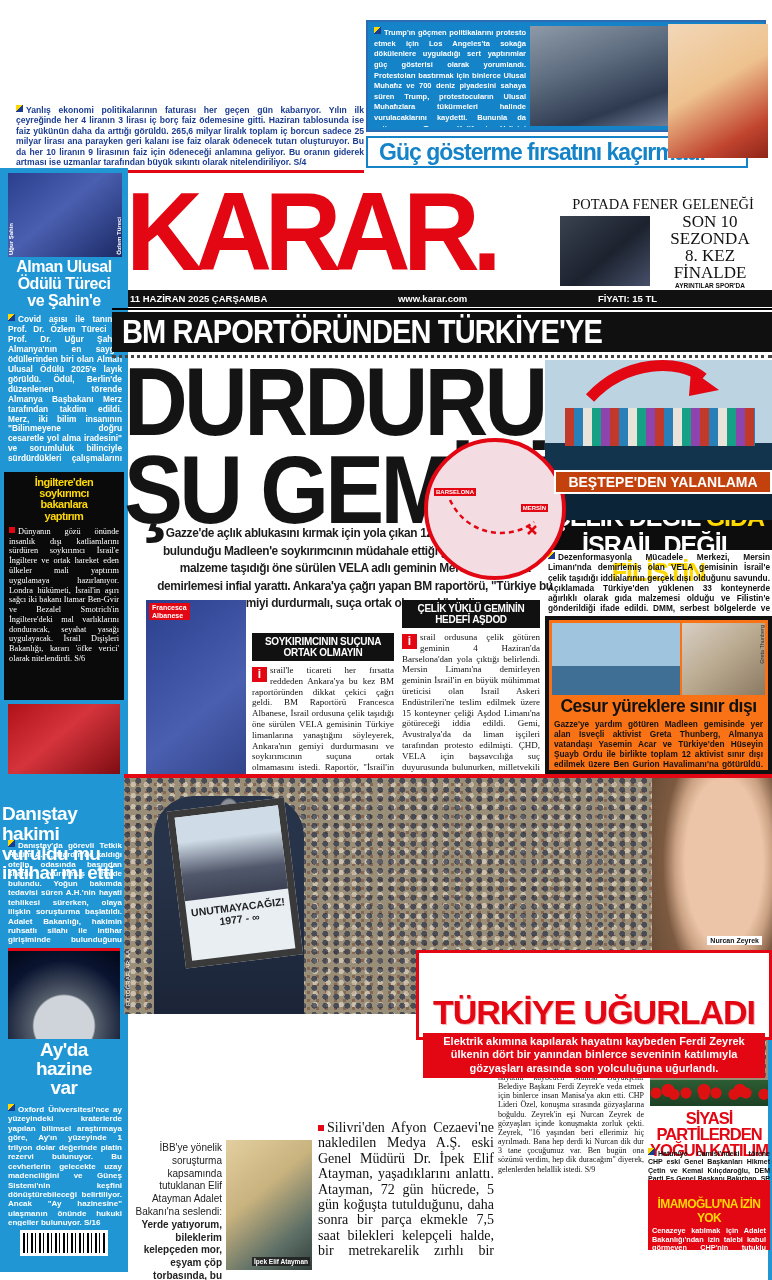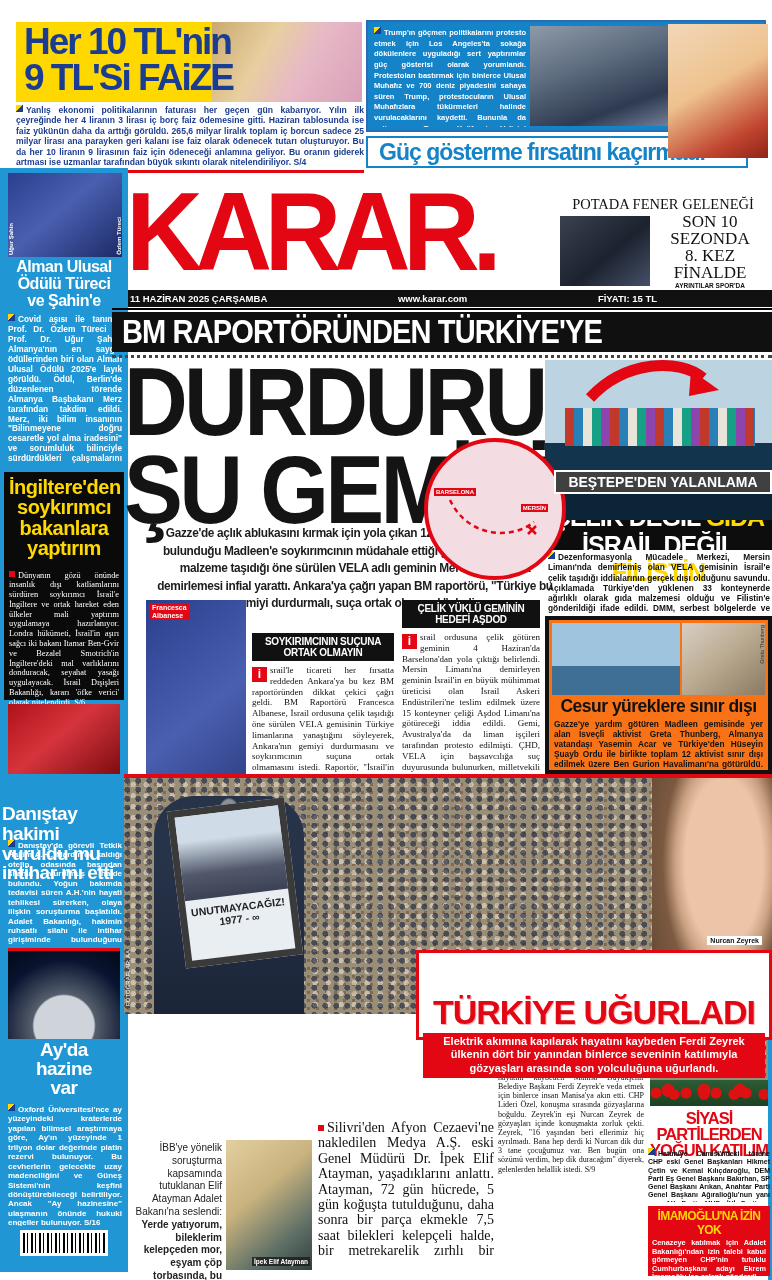--- a/index.html
+++ b/index.html
@@ -32,27 +32,20 @@
     radial-gradient(circle at 70% 60%,rgba(242,232,212,.55) 0 22%,transparent 25%),
     radial-gradient(circle at 50% 80%,rgba(122,62,42,.5) 0 20%,transparent 23%);
     background-size:11px 9px,13px 11px,9px 8px;}
   .barcode{background:repeating-linear-gradient(90deg,#000 0 2px,#fff 2px 4px,#000 4px 5px,#fff 5px 8px);}
 </style>
 </head>
 <body>
 
 <div id="page">
 
-  <div class="abs" style="left:16px;top:22px;width:346px;height:80px;background:#ffd800;">
-    <div class="abs ph-money" style="right:0;top:0;width:150px;height:80px;"></div>
-    <div class="abs" style="left:8px;top:2px;width:250px;color:#1b3d91;font-weight:bold;font-size:37px;line-height:0.98;letter-spacing:-2px;">
-      <div>Her 10 TL'nin</div>
-      <div>9 TL'Si FAiZE</div>
-    </div>
-  </div>
   <div class="abs just" style="left:16px;top:105px;width:348px;height:62px;color:#1b3d91;font-weight:bold;font-size:8.6px;line-height:1.22;overflow:hidden;">
     <span class="bullet"></span><span>Yanlış ekonomi politikalarının faturası her geçen gün kabarıyor. Yılın ilk çeyreğinde her 4 liranın 3 lirası iç borç faiz ödemesine gitti. Haziran tablosunda ise faiz yükünün daha da arttığı görüldü. 265,6 milyar liralık toplam iç borcun sadece 25 milyar lirası ana parayken geri kalanı ise faiz olarak ödenecek tutarı oluşturuyor. Bu da her 10 liranın 9 lirasının faiz için ödeneceği anlamına geliyor. Bu oranın giderek artması ise uzmanlar tarafından büyük sıkıntı olarak nitelendiriliyor. S/4</span>
   </div>
   <div class="abs" style="left:16px;top:170px;width:348px;height:3px;background:#e30613;"></div>
 
   <div class="abs" style="left:366px;top:20px;width:400px;height:112px;background:#1583c8;border:2px solid #2b6cb3;box-sizing:border-box;">
     <div class="abs just" style="left:6px;top:5px;width:152px;height:100px;color:#fff;font-weight:bold;font-size:7.5px;line-height:1.42;overflow:hidden;">
       <span class="bullet"></span><span>Trump'ın göçmen politikalarını protesto etmek için Los Angeles'ta sokağa dökülenlere uyguladığı sert yaptırımlar güç gösterisi olarak yorumlandı. Protestoları bastırmak için binlerce Ulusal Muhafız ve 700 deniz piyadesini sahaya süren Trump, protestocuların Ulusal Muhafızlara tükürmeleri halinde vurulacaklarını kaydetti. Bununla da yetinmeyen Trump, Kalifornia Valisini tutuklama talebini destekledi. S/16</span>
     </div>
     <div class="abs ph-protest" style="left:162px;top:4px;width:144px;height:100px;"></div>
@@ -84,25 +77,25 @@
       <span class="abs vtext" style="right:0;bottom:2px;font-size:6px;color:#fff;font-weight:bold;">Özlem Türeci</span>
     </div>
     <div class="abs pre" style="left:2px;top:91px;width:124px;text-align:center;color:#fff;font-weight:bold;font-size:16px;line-height:1.05;letter-spacing:-0.5px;">Alman Ulusal
 Ödülü Türeci
 ve Şahin'e</div>
     <div class="abs just" style="left:8px;top:146px;width:114px;height:150px;color:#fff;font-weight:bold;font-size:8.3px;line-height:1.2;overflow:hidden;">
       <span class="bullet"></span><span>Covid aşısı ile tanınan Prof. Dr. Özlem Türeci ve Prof. Dr. Uğur Şahin, Almanya'nın en saygın ödüllerinden biri olan Alman Ulusal Ödülü 2025'e layık görüldü. Ödül, Berlin'de düzenlenen törende Almanya Başbakanı Merz tarafından takdim edildi. Merz, iki bilim insanının "Bilinmeyene doğru cesaretle yol alma iradesini" ve sorumluluk bilinciyle sürdürdükleri çalışmalarını övdü. S/7</span>
     </div>
 
     <div class="abs" style="left:4px;top:304px;width:120px;height:228px;background:#0a0a0a;box-sizing:border-box;padding:5px 5px;">
-      <div class="pre" style="text-align:center;color:#ffd800;font-weight:bold;font-size:20px;line-height:1.02;letter-spacing:-0.5px;">İngiltere'den
+      <div class="pre" style="text-align:center;color:#ffd800;font-weight:bold;font-size:11px;line-height:1.02;letter-spacing:-0.5px;">İngiltere'den
 soykırımcı
 bakanlara
 yaptırım</div>
-      <div class="serif just" style="margin-top:12px;color:#fff;font-size:8.3px;line-height:1.18;height:146px;overflow:hidden;">
+      <div class="serif just" style="margin-top:5px;color:#fff;font-size:8.3px;line-height:1.18;height:146px;overflow:hidden;">
         <span class="bullet-red"></span><span>Dünyanın gözü önünde insanlık dışı katliamlarını sürdüren soykırımcı İsrail'e İngiltere ve ortak hareket eden ülkeler mali yaptırım uygulamaya hazırlanıyor. Londra hükümeti, İsrail'in aşırı sağcı iki bakanı Itamar Ben-Gvir ve Bezalel Smotrich'in İngiltere'deki mal varlıklarını donduracak, seyahat yasağı uygulayacak. İsrail Dışişleri Bakanlığı, kararı 'öfke verici' olarak nitelendirdi. S/6</span>
       </div>
     </div>
 
     <div class="abs ph-judge" style="left:8px;top:536px;width:112px;height:70px;"></div>
     <div class="abs pre" style="left:2px;top:636px;width:124px;color:#fff;font-weight:bold;font-size:19px;line-height:1.04;letter-spacing:-0.5px;">Danıştay
 hakimi
 vuruldu mu
 intihar mı etti</div>
     <div class="abs just" style="left:8px;top:672px;width:114px;height:104px;color:#fff;font-weight:bold;font-size:8px;line-height:1.18;overflow:hidden;">
@@ -166,21 +159,21 @@
     </div>
   </div>
 
   <div class="abs" style="left:402px;top:600px;width:138px;height:272px;overflow:hidden;">
     <div class="colhead">ÇELİK YÜKLÜ GEMİNİN HEDEFİ AŞDOD</div>
     <div class="serif just" style="margin-top:4px;font-size:9px;line-height:1.2;color:#111;">
       <span class="dropcap">i</span><span>srail ordusuna çelik götüren geminin 4 Haziran'da Barselona'dan yola çıktığı belirlendi. Mersin Limanı'na demirleyen geminin İsrail'in en büyük mühimmat üreticisi olan İsrail Askeri Endüstrileri'ne teslim edilmek üzere 15 konteyner çeliği Aşdod Limanı'na götüreceği iddia edildi. Gemi, Avustralya'da da liman işçileri tarafından protesto edilmişti. ÇHD, VELA için başsavcılığa suç duyurusunda bulunurken, milletvekili Mustafa Yeneroğlu, "Türkiye, soykırım suçunu işleyen bir devlete silah sevkiyatına aracılık ederek bu suça destek veremez. Gemi derhal durdurulmalı" tepkisini gösterdi. S/8</span>
     </div>
   </div>
 
-  <div class="abs" style="left:554px;top:470px;width:214px;background:#404040;color:#fff;font-weight:bold;font-size:14px;text-align:center;padding:2px 0;border:2px solid #fff;z-index:5;">BEŞTEPE'DEN YALANLAMA</div>
+  <div class="abs" style="left:554px;top:470px;width:214px;background:#c2410c;color:#fff;font-weight:bold;font-size:14px;text-align:center;padding:2px 0;border:2px solid #fff;z-index:5;">BEŞTEPE'DEN YALANLAMA</div>
   <div class="abs" style="left:545px;top:492px;width:227px;height:58px;background:#0d0d0d;text-align:center;font-weight:bold;font-size:25px;line-height:1.1;letter-spacing:-1px;padding-top:12px;box-sizing:border-box;">
     <div><span style="color:#fff;">ÇELİK DEĞİL </span><span style="color:#ffd800;">GIDA</span></div>
     <div><span style="color:#fff;">İSRAİL DEĞİL </span><span style="color:#ffd800;">FİLİSTİN</span></div>
   </div>
   <div class="abs just" style="left:548px;top:552px;width:222px;height:62px;font-size:8.3px;font-weight:bold;line-height:1.24;color:#111;overflow:hidden;">
     <span class="bullet"></span><span>Dezenformasyonla Mücadele Merkezi, Mersin Limanı'nda demirlemiş olan VELA gemisinin İsrail'e çelik taşıdığı iddialarının gerçek dışı olduğunu savundu. Açıklamada Türkiye'den yüklenen 33 konteynerde ağırlıklı olarak gıda malzemesi olduğu ve Filistin'e gönderildiği ifade edildi. DMM, serbest bölgelerde ve limanlarda İsrail ile bağlantılı hiçbir ticari faaliyete izin verilmediğini vurguladı. S/8</span>
   </div>
 
   <div class="abs" style="left:545px;top:616px;width:227px;height:158px;border:4px solid #111;box-sizing:border-box;background:#f97316;">
     <div class="abs ph-boat" style="left:3px;top:3px;width:128px;height:72px;"></div>
@@ -225,18 +218,18 @@
     <span class="bullet-red"></span><span>Havuzun motorunu kontrol etmek isterken elektrik akımına kapılan ve 70 dakika müdahalenin ardından kalbi yeniden çalıştırılan ancak tüm çabalara rağmen hayatını kaybeden Manisa Büyükşehir Belediye Başkanı Ferdi Zeyrek'e veda etmek için binlerce insan Manisa'ya akın etti. CHP Lideri Özel, konuşma sırasında gözyaşlarına boğuldu. Zeyrek'in eşi Nurcan Zeyrek de gözyaşları içinde konuşmakta zorluk çekti. Zeyrek, "16 yaşından beri ellerimiz hiç ayrılmadı. Bana hep derdi ki Nurcan dik dur 3 tane çocuğumuz var. Ben bugün ona sözümü verdim, hep dik duracağım" diyerek, gelenlerden helallik istedi. S/9</span>
   </div>
   <div class="abs crowdtex" style="left:650px;top:1036px;width:118px;height:70px;">
     <div class="abs" style="left:0;bottom:0;width:100%;height:26px;background:radial-gradient(circle at 20% 50%,#d11 0 5px,transparent 6px),radial-gradient(circle at 50% 40%,#d11 0 6px,transparent 7px),radial-gradient(circle at 80% 55%,#d11 0 5px,transparent 6px),linear-gradient(#2c5d33,#1d4023);background-size:30px 26px,36px 26px,30px 26px,100% 100%;"></div>
   </div>
   <div class="abs pre" style="left:646px;top:1110px;width:126px;text-align:center;color:#e30613;font-weight:bold;font-size:16.5px;line-height:0.98;letter-spacing:-1px;">SİYASİ PARTİLERDEN
 YOĞUN KATILIM</div>
   <div class="abs just" style="left:648px;top:1148px;width:122px;height:54px;font-size:7px;font-weight:bold;line-height:1.18;color:#111;overflow:hidden;">
     <span class="bullet"></span><span>Hatuniye Camisi'ndeki törene CHP eski Genel Başkanları Hikmet Çetin ve Kemal Kılıçdaroğlu, DEM Parti Eş Genel Başkanı Bakırhan, SP Genel Başkanı Arıkan, Anahtar Parti Genel Başkanı Ağıralioğlu'nun yanı sıra AK Parti, MHP, İYİ Parti ve Gelecek Partisi'nden pek çok isim katıldı.</span>
   </div>
-  <div class="abs" style="left:648px;top:1206px;width:122px;height:70px;background:#e30613;box-sizing:border-box;padding:3px 4px;">
+  <div class="abs" style="left:648px;top:1180px;width:122px;height:70px;background:#e30613;box-sizing:border-box;padding:17px 4px;">
     <div style="color:#ffd800;font-weight:bold;font-size:12px;text-align:center;letter-spacing:-0.6px;">İMAMOĞLU'NA İZİN YOK</div>
     <div class="just" style="margin-top:2px;color:#fff;font-weight:bold;font-size:7.3px;line-height:1.18;">Cenazeye katılmak için Adalet Bakanlığı'ndan izin talebi kabul görmeyen CHP'nin tutuklu Cumhurbaşkanı adayı Ekrem İmamoğlu ise çelenk gönderdi.</div>
   </div>
 
 </div>
 
 </body></html>

